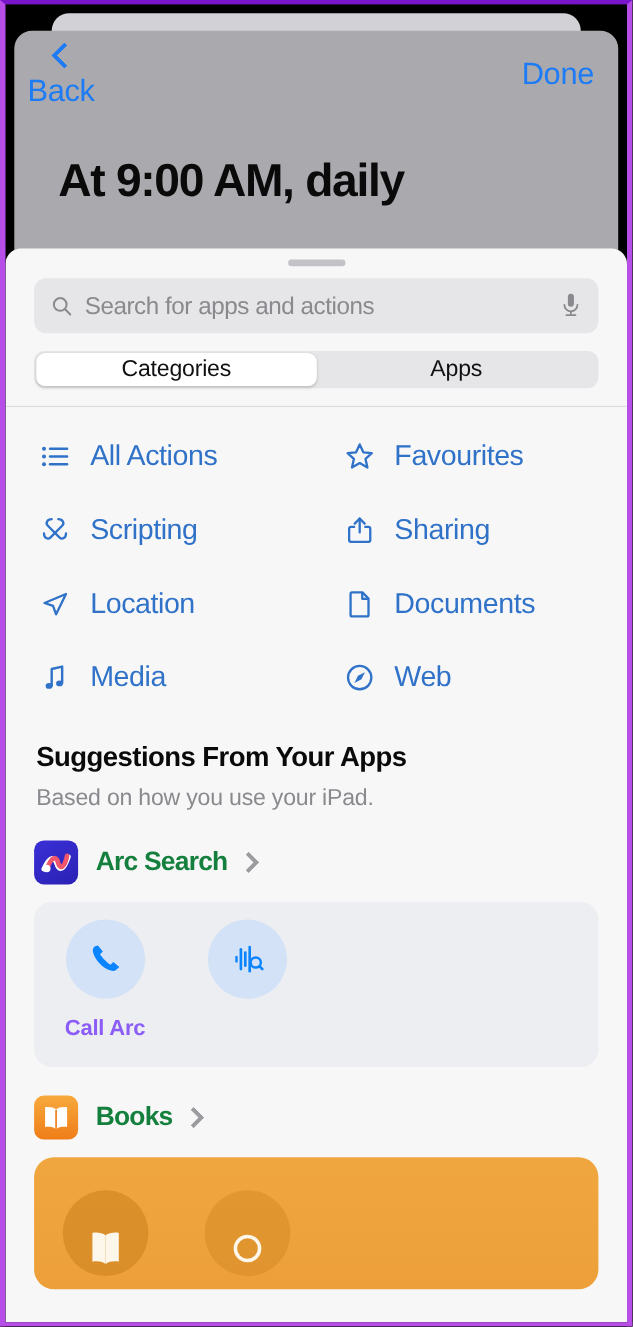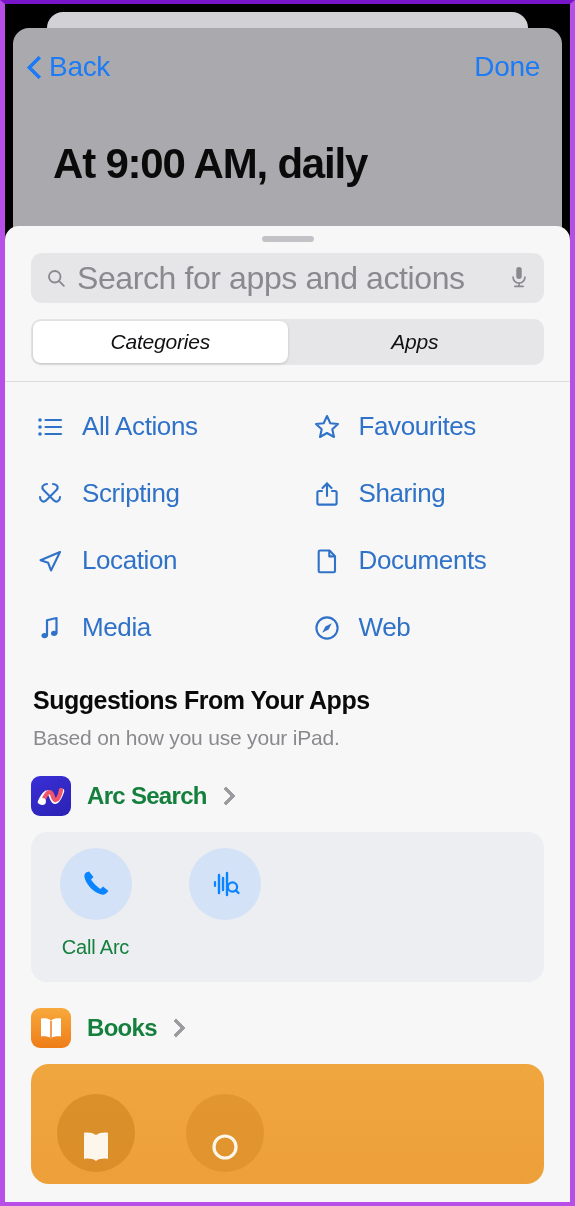--- a/index.html
+++ b/index.html
@@ -58,20 +58,21 @@
     align-items: center;
     justify-content: space-between;
     padding: 0 22px 0 12px;
   }
 
   .nav-left {
     display: flex;
     align-items: center;
     gap: 2px;
     cursor: pointer;
+    flex-direction: column;
   }
 
   .chevron-left {
     width: 22px;
     height: 30px;
     position: relative;
     flex: none;
   }
   .chevron-left::before {
     content: "";
@@ -146,37 +147,36 @@
     flex: none;
     margin-right: 10px;
   }
 
   #search-input {
     flex: 1;
     border: none;
     background: transparent;
     outline: none;
     font-family: "Liberation Sans", sans-serif;
-    font-size: 32px;
+    font-size: 22px;
     color: #1c1c1e;
     letter-spacing: -0.4px;
   }
   #search-input::placeholder { color: #8a8a8e; }
 
   .mic-icon { width: 22px; height: 26px; flex: none; cursor: pointer; }
 
   
   #segmented {
     margin: 16px 26px 0 26px;
-    height: 46px;
+    height: 34px;
     background: #e6e6e8;
     border-radius: 10px;
     display: flex;
     padding: 2px;
-    font-style: italic;
   }
 
   .segment {
     flex: 1;
     display: flex;
     align-items: center;
     justify-content: center;
     font-size: 21px;
     color: #111114;
     border-radius: 8px;
@@ -306,25 +306,26 @@
     border-radius: 36px;
     background: #d3e2f6;
     display: flex;
     align-items: center;
     justify-content: center;
     margin-bottom: 12px;
   }
 
   .tile-label {
     font-size: 20px;
-    color: #15803d;
+    color: #8b5cf6;
     text-align: center;
     line-height: 1.5;
     letter-spacing: -0.2px;
     max-width: 120px;
+    font-weight: bold;
   }
 
   
   #books-card {
     margin: 16px 26px 0 26px;
     background: linear-gradient(180deg, #f0a63e 0%, #eda03a 100%);
     border-radius: 18px;
     height: 120px;
     display: flex;
     padding-top: 30px;

